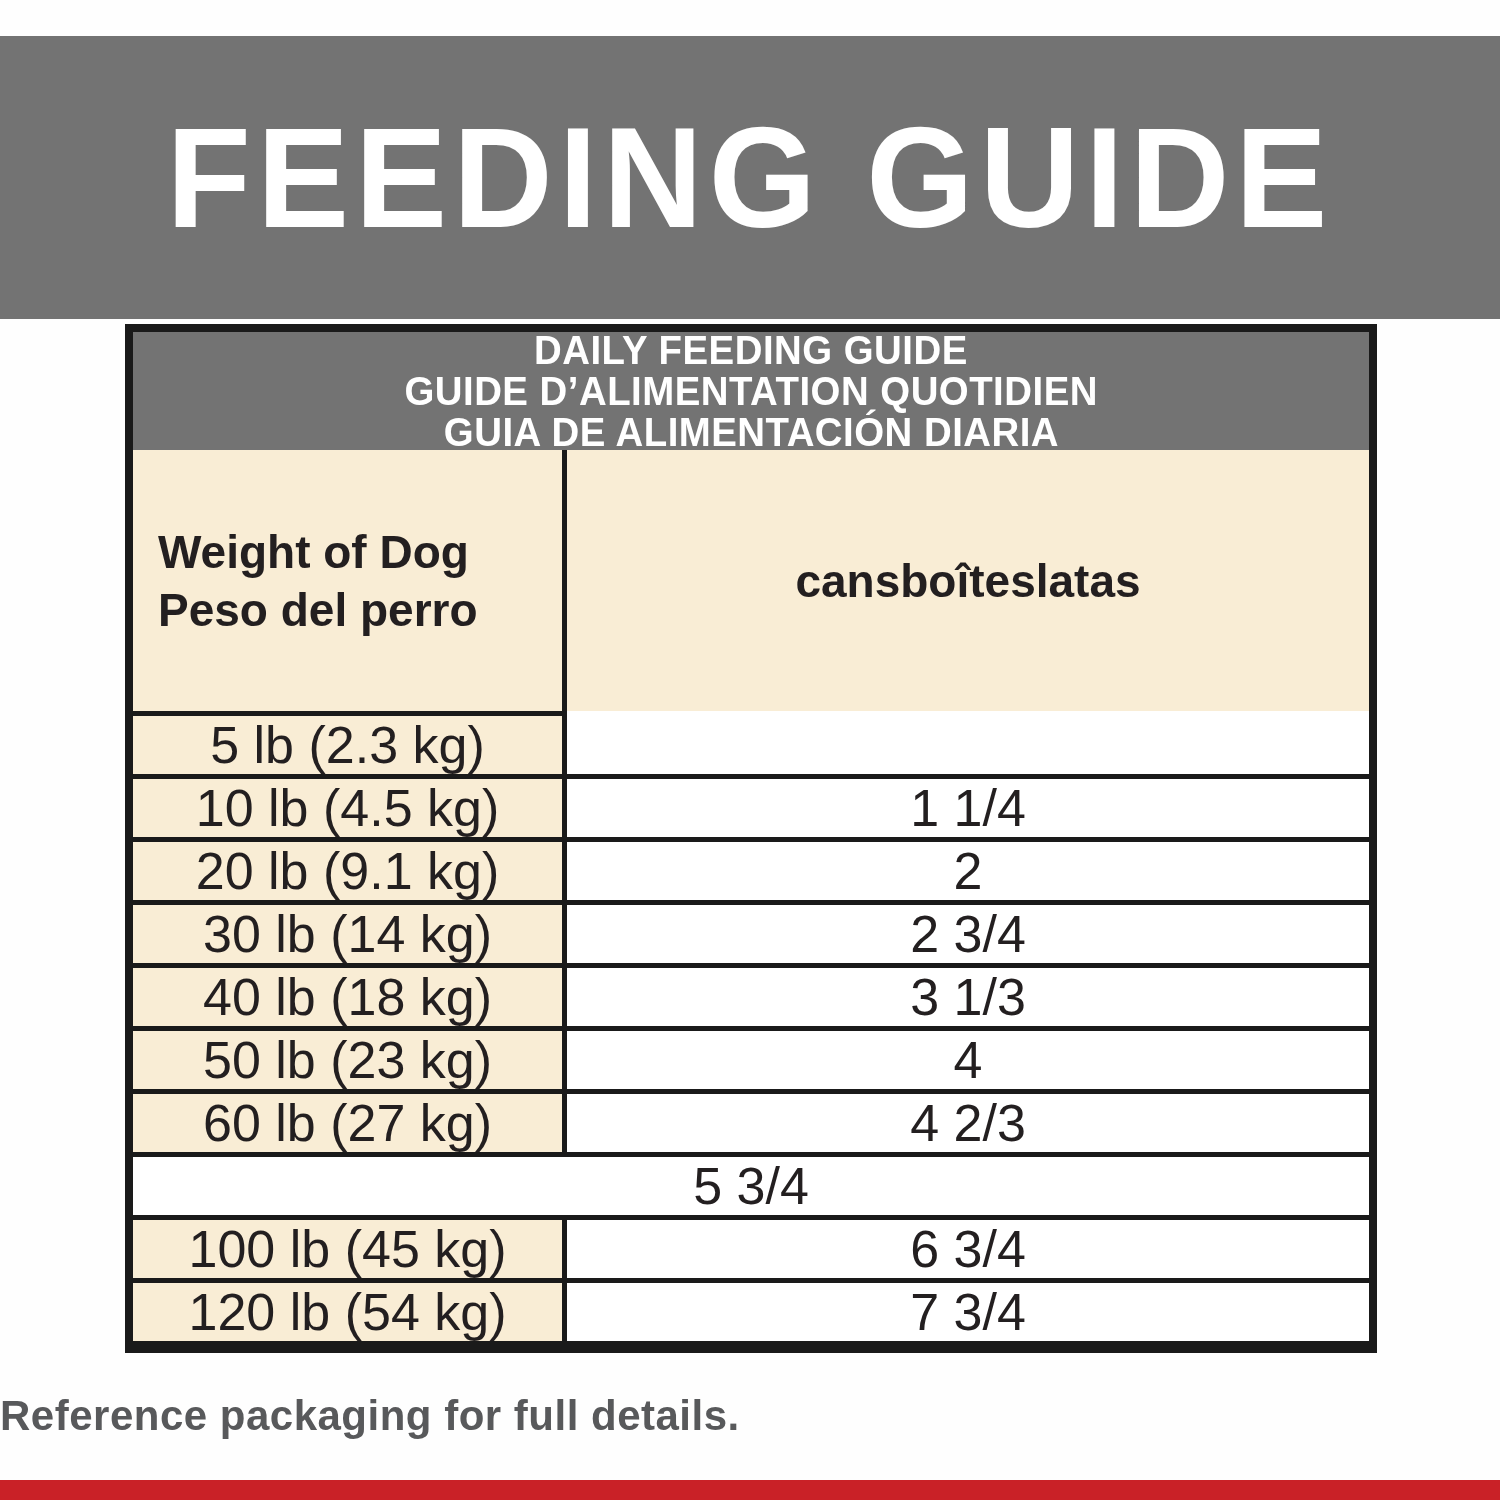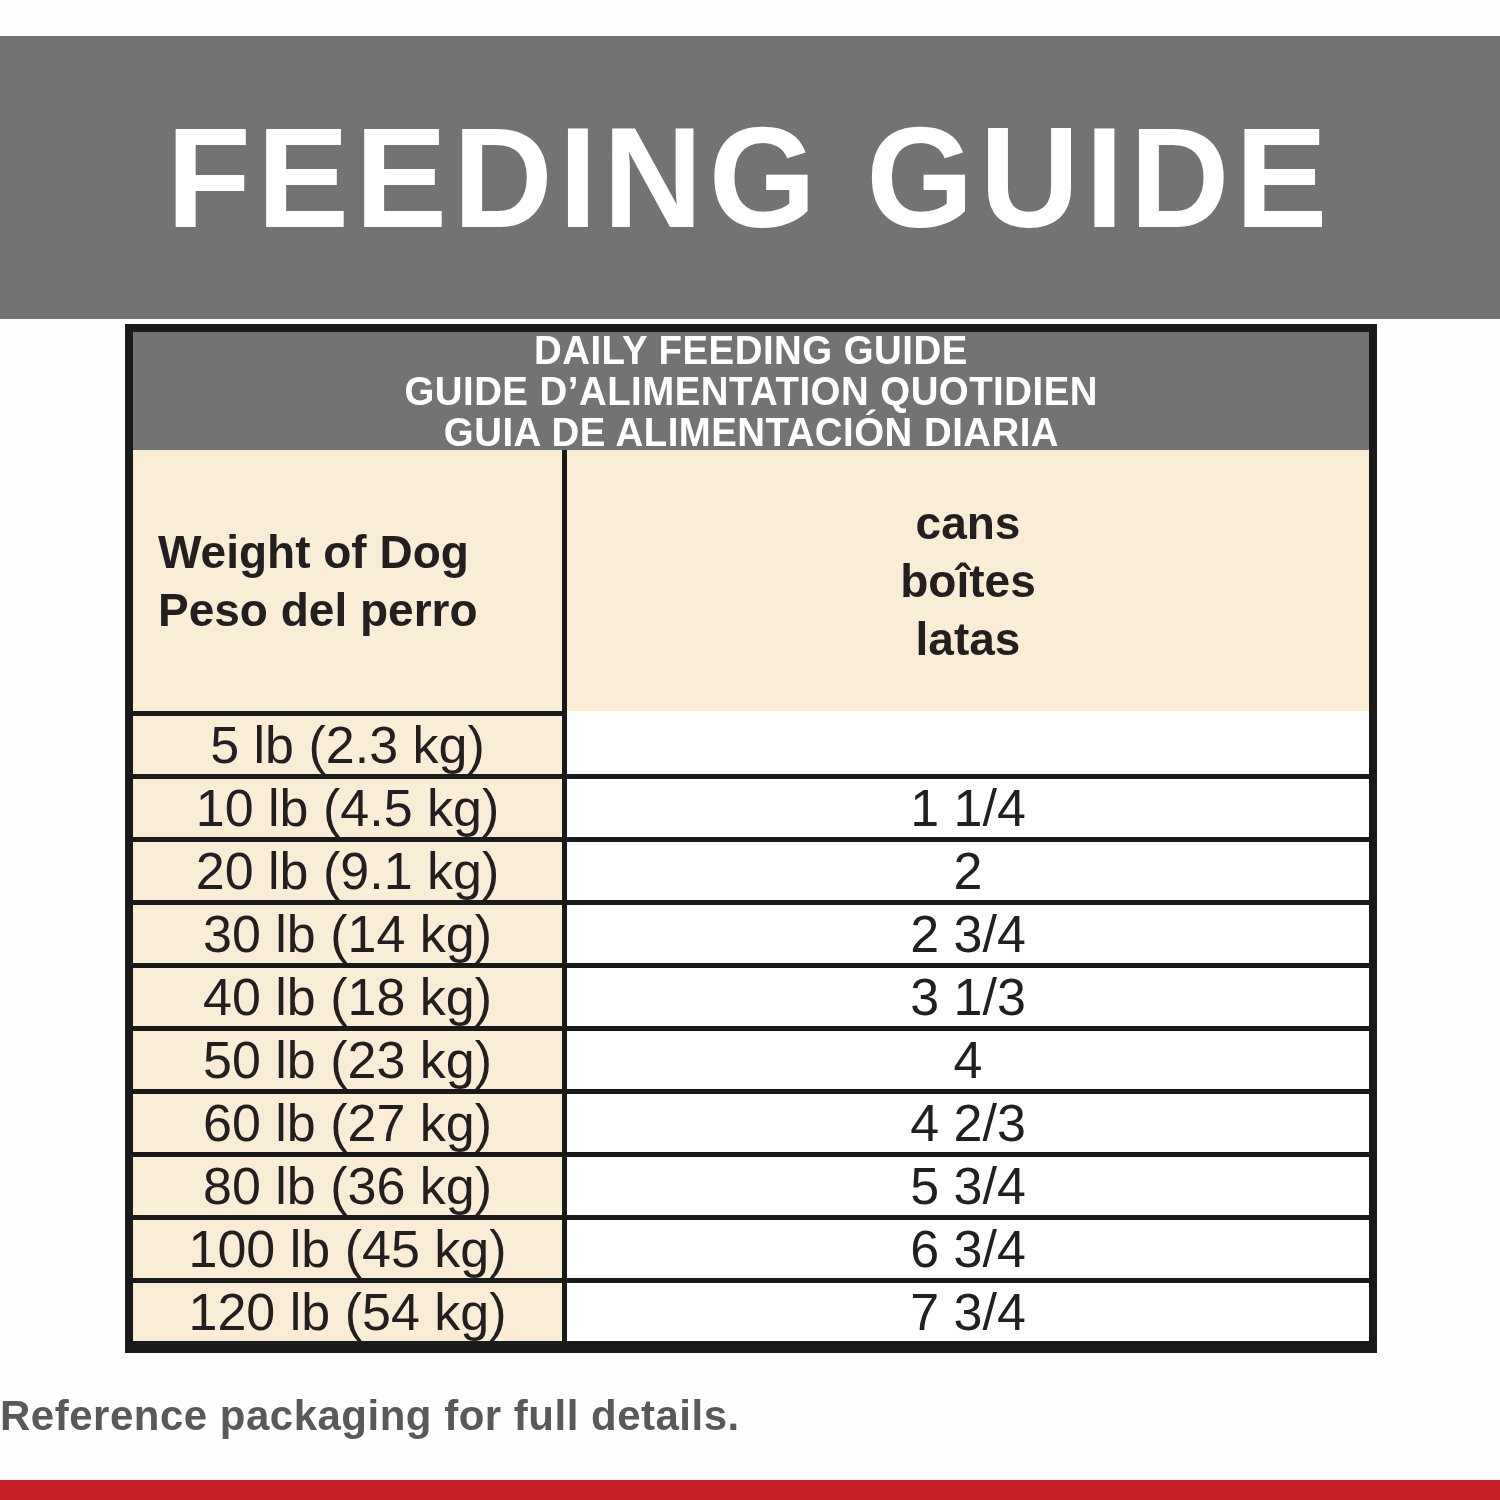--- a/index.html
+++ b/index.html
@@ -73,21 +73,21 @@
     flex: 1;
   }
   .col-header-row .cell-left {
     display: flex;
     flex-direction: column;
     justify-content: center;
     padding-left: 25px;
   }
   .col-header-row .cell-right {
     display: flex;
-    flex-direction: column;
+    flex-direction: row;
     justify-content: center;
     align-items: center;
     background: #f9edd5;
   }
   .hdr-line {
     font-size: 46px;
     font-weight: 700;
     line-height: 58px;
     white-space: nowrap;
   }
@@ -175,21 +175,20 @@
   </div>
   <div class="data-row">
     <div class="cell-left">50 lb (23 kg)</div>
     <div class="cell-right">4</div>
   </div>
   <div class="data-row">
     <div class="cell-left">60 lb (27 kg)</div>
     <div class="cell-right">4 2/3</div>
   </div>
   <div class="data-row">
-    <div class="cell-left">80 lb (36 kg)</div>
     <div class="cell-right">5 3/4</div>
   </div>
   <div class="data-row">
     <div class="cell-left">100 lb (45 kg)</div>
     <div class="cell-right">6 3/4</div>
   </div>
   <div class="data-row">
     <div class="cell-left">120 lb (54 kg)</div>
     <div class="cell-right">7 3/4</div>
   </div>

